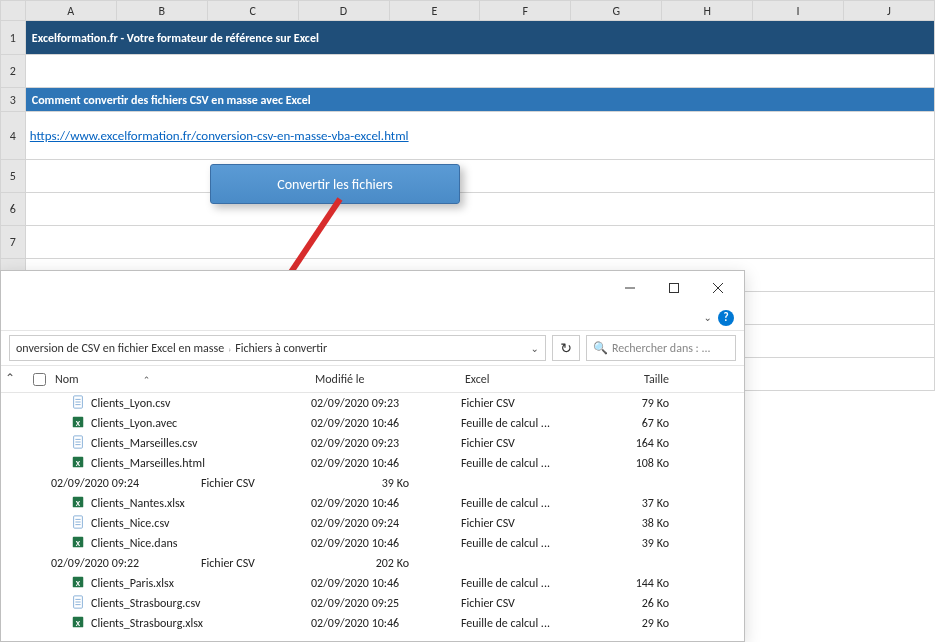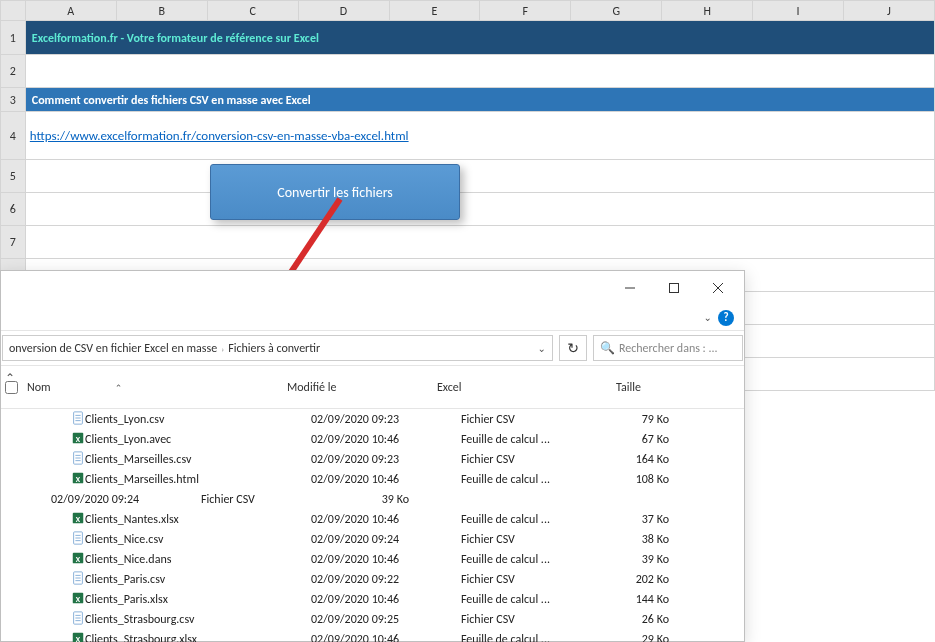--- a/index.html
+++ b/index.html
@@ -8,63 +8,63 @@
 
 .grid { position: absolute; top: 0; left: 0; width: 935px; }
 .grid table { border-collapse: collapse; }
 .grid th { background: #e6e6e6; border: 1px solid #d4d4d4; font-weight: normal; font-size: 12px; color: #333; text-align: center; }
 .grid th.colh { height: 20px; width: 92px; }
 .grid th.rowh { width: 25px; height: 20px; }
 .grid th.corner { width: 25px; height: 20px; }
 .grid td { border: 1px solid #d4d4d4; width: 92px; height: 20px; font-size: 12px; padding: 16px 4px; }
 
 .row1 td { height: 34px; }
-.banner1 { background: #1f4e79; color: #5eead4; font-weight: bold; font-size: 24px; padding: 2px 6px !important; }
+.banner1 { background: #1f4e79; color: #ffffff; font-weight: bold; font-size: 24px; padding: 2px 6px !important; }
 .banner2 { background: #2e75b6; color: #fff; font-weight: bold; font-size: 17px; padding: 1px 6px !important; }
 .row3 td { height: 24px; }
 .link { color: #0563c1; text-decoration: underline; font-size: 13px; }
 
 
-.convert-btn { position: absolute; left: 210px; top: 164px; width: 250px; height: 56px; background: linear-gradient(#5b9bd5,#4a8bc7); border: 1px solid #3a6ea5; border-radius: 3px; color: #fff; font-size: 14px; display: flex; align-items: center; justify-content: center; cursor: pointer; box-shadow: 4px 4px 8px rgba(0,0,0,0.25); }
+.convert-btn { position: absolute; left: 210px; top: 164px; width: 250px; height: 40px; background: linear-gradient(#5b9bd5,#4a8bc7); border: 1px solid #3a6ea5; border-radius: 3px; color: #fff; font-size: 14px; display: flex; align-items: center; justify-content: center; cursor: pointer; box-shadow: 4px 4px 8px rgba(0,0,0,0.25); }
 
 
 .arrow-svg { position: absolute; left: 180px; top: 195px; pointer-events: none; }
 
 
 .explorer { position: absolute; left: 0; top: 270px; width: 745px; height: 372px; background: #fff; border: 1px solid #bfbfbf; box-shadow: 0 4px 16px rgba(0,0,0,0.15); }
 
 .titlebar { height: 34px; display: flex; justify-content: flex-end; align-items: center; padding-right: 4px; }
 .titlebar .tbtn { width: 44px; height: 30px; display: flex; align-items: center; justify-content: center; cursor: pointer; }
 
 .helpbar { height: 26px; display: flex; justify-content: flex-end; align-items: center; padding-right: 10px; gap: 6px; border-bottom: 1px solid #e5e5e5; }
 .help-icon { width: 16px; height: 16px; border-radius: 50%; background: #0078d4; color: #fff; font-size: 11px; display: flex; align-items: center; justify-content: center; font-weight: bold; }
 .chev { font-size: 10px; color: #555; }
 
-.navbar { height: 34px; display: flex; align-items: center; padding: 0 1px; gap: 6px; }
+.navbar { height: 34px; display: flex; align-items: center; padding: 0 8px; gap: 6px; }
 .breadcrumb { flex: 1; height: 26px; border: 1px solid #ccc; display: flex; align-items: center; font-size: 12px; padding: 0 6px; gap: 4px; color: #333; }
 .bc-sep { color: #888; font-size: 9px; }
 .bc-drop { margin-left: auto; color: #555; font-size: 10px; cursor: pointer; }
 .refresh { width: 28px; height: 26px; border: 1px solid #ccc; display: flex; align-items: center; justify-content: center; cursor: pointer; font-size: 14px; color: #333; }
 .searchbox { width: 150px; height: 26px; border: 1px solid #ccc; display: flex; align-items: center; padding: 0 6px; gap: 4px; color: #888; font-size: 12px; }
 .search-icon { font-size: 12px; }
 
-.filehdr { display: flex; height: 44px; border-top: 1px solid #e5e5e5; border-bottom: 1px solid #e5e5e5; align-items: center; font-size: 12px; color: #333; }
+.filehdr { display: flex; height: 28px; border-top: 1px solid #e5e5e5; border-bottom: 1px solid #e5e5e5; align-items: center; font-size: 12px; color: #333; padding-left: 28px; }
 .filehdr .col { padding-left: 4px; }
 .col-check { width: 22px; display: flex; align-items: center; }
 .col-check input { margin: 0; }
 .col-name { width: 260px; display: flex; align-items: center; gap: 4px; }
 .col-mod { width: 150px; }
 .col-type { width: 130px; }
 .col-size { width: 90px; text-align: right; padding-right: 12px; }
 .sort-arrow { font-size: 9px; color: #555; margin-left: 60px; }
 
 .filelist { overflow: hidden; }
 .filerow { display: flex; height: 20px; align-items: center; font-size: 12px; color: #222; padding-left: 28px; cursor: pointer; }
 .filerow .col-check { visibility: hidden; }
-.filerow .col-name { display: flex; align-items: center; gap: 0; padding-left: 20px; }
+.filerow .col-name { display: flex; align-items: center; gap: 6px; padding-left: 20px; }
 .ficon { width: 14px; height: 14px; display: inline-block; }
 
 .upbtn { position: absolute; left: 4px; top: 100px; font-size: 12px; color: #555; cursor: pointer; }
 
 svg { display: block; }
 </style>
 </head>
 <body>
 
 <div class="grid">
@@ -315,59 +315,50 @@
           <span>Clients_Nice.dans</span>
         </div>
         <div class="col col-mod">02/09/2020 10:46</div>
         <div class="col col-type">Feuille de calcul ...</div>
         <div class="col col-size">39 Ko</div>
       </div>
       <div class="filerow">
         <div class="col col-check">
           <input type="checkbox" style="">
         </div>
+        <div class="col col-mod">02/09/2020 09:22</div>
+        <div class="col col-type">Fichier CSV</div>
+        <div class="col col-size">202 Ko</div>
+      </div>
+      <div class="filerow">
+        <div class="col col-check">
+          <input type="checkbox" style="">
+        </div>
+        <div class="col col-name">
+          <span class="ficon-wrap"><svg class="ficon" viewBox="0 0 16 16">
+              <rect x="2" y="2" width="12" height="12" fill="#217346" rx="1"></rect>
+              <text x="8" y="12" font-size="9" fill="#fff" text-anchor="middle" font-family="Arial" font-weight="bold">X</text>
+            </svg></span>
+          <span>Clients_Paris.xlsx</span>
+        </div>
+        <div class="col col-mod">02/09/2020 10:46</div>
+        <div class="col col-type">Feuille de calcul ...</div>
+        <div class="col col-size">144 Ko</div>
+      </div>
+      <div class="filerow">
+        <div class="col col-check">
+          <input type="checkbox" style="">
+        </div>
         <div class="col col-name">
           <span class="ficon-wrap"><svg class="ficon" viewBox="0 0 16 16">
               <rect x="3" y="1" width="10" height="14" fill="#fff" stroke="#7aa7d4" rx="1"></rect>
               <line x1="5" y1="5" x2="11" y2="5" stroke="#7aa7d4"></line>
               <line x1="5" y1="8" x2="11" y2="8" stroke="#7aa7d4"></line>
               <line x1="5" y1="11" x2="11" y2="11" stroke="#7aa7d4"></line>
             </svg></span>
-          <span>Clients_Paris.csv</span>
-        </div>
-        <div class="col col-mod">02/09/2020 09:22</div>
-        <div class="col col-type">Fichier CSV</div>
-        <div class="col col-size">202 Ko</div>
-      </div>
-      <div class="filerow">
-        <div class="col col-check">
-          <input type="checkbox" style="">
-        </div>
-        <div class="col col-name">
-          <span class="ficon-wrap"><svg class="ficon" viewBox="0 0 16 16">
-              <rect x="2" y="2" width="12" height="12" fill="#217346" rx="1"></rect>
-              <text x="8" y="12" font-size="9" fill="#fff" text-anchor="middle" font-family="Arial" font-weight="bold">X</text>
-            </svg></span>
-          <span>Clients_Paris.xlsx</span>
-        </div>
-        <div class="col col-mod">02/09/2020 10:46</div>
-        <div class="col col-type">Feuille de calcul ...</div>
-        <div class="col col-size">144 Ko</div>
-      </div>
-      <div class="filerow">
-        <div class="col col-check">
-          <input type="checkbox" style="">
-        </div>
-        <div class="col col-name">
-          <span class="ficon-wrap"><svg class="ficon" viewBox="0 0 16 16">
-              <rect x="3" y="1" width="10" height="14" fill="#fff" stroke="#7aa7d4" rx="1"></rect>
-              <line x1="5" y1="5" x2="11" y2="5" stroke="#7aa7d4"></line>
-              <line x1="5" y1="8" x2="11" y2="8" stroke="#7aa7d4"></line>
-              <line x1="5" y1="11" x2="11" y2="11" stroke="#7aa7d4"></line>
-            </svg></span>
           <span>Clients_Strasbourg.csv</span>
         </div>
         <div class="col col-mod">02/09/2020 09:25</div>
         <div class="col col-type">Fichier CSV</div>
         <div class="col col-size">26 Ko</div>
       </div>
       <div class="filerow">
         <div class="col col-check">
           <input type="checkbox" style="">
         </div>

